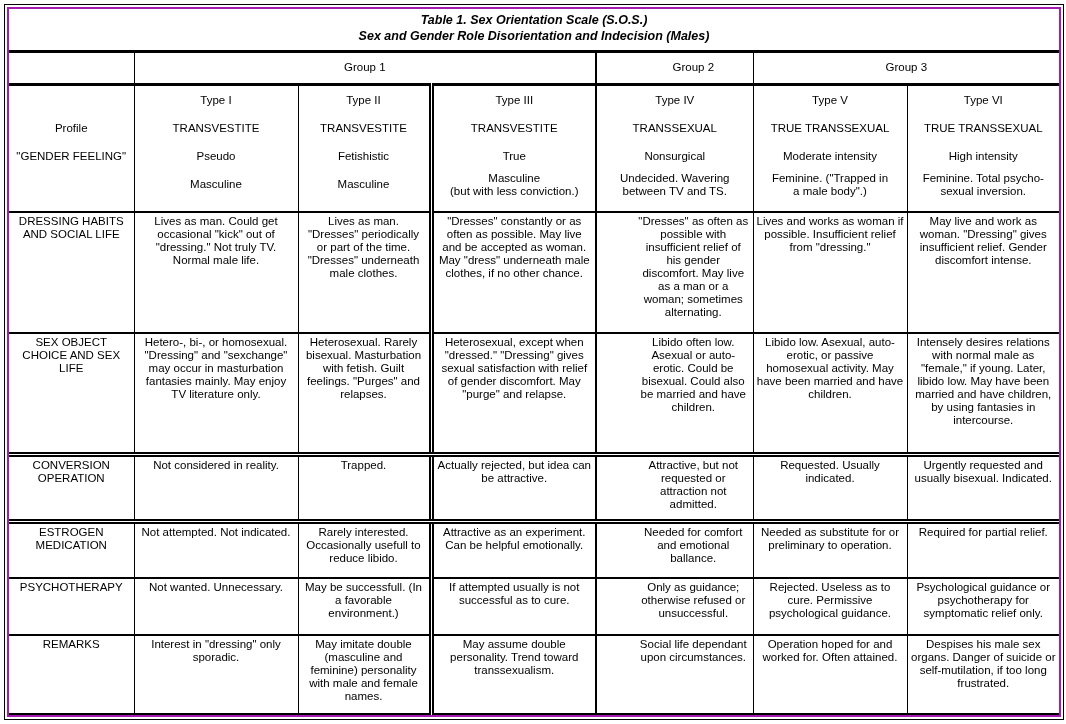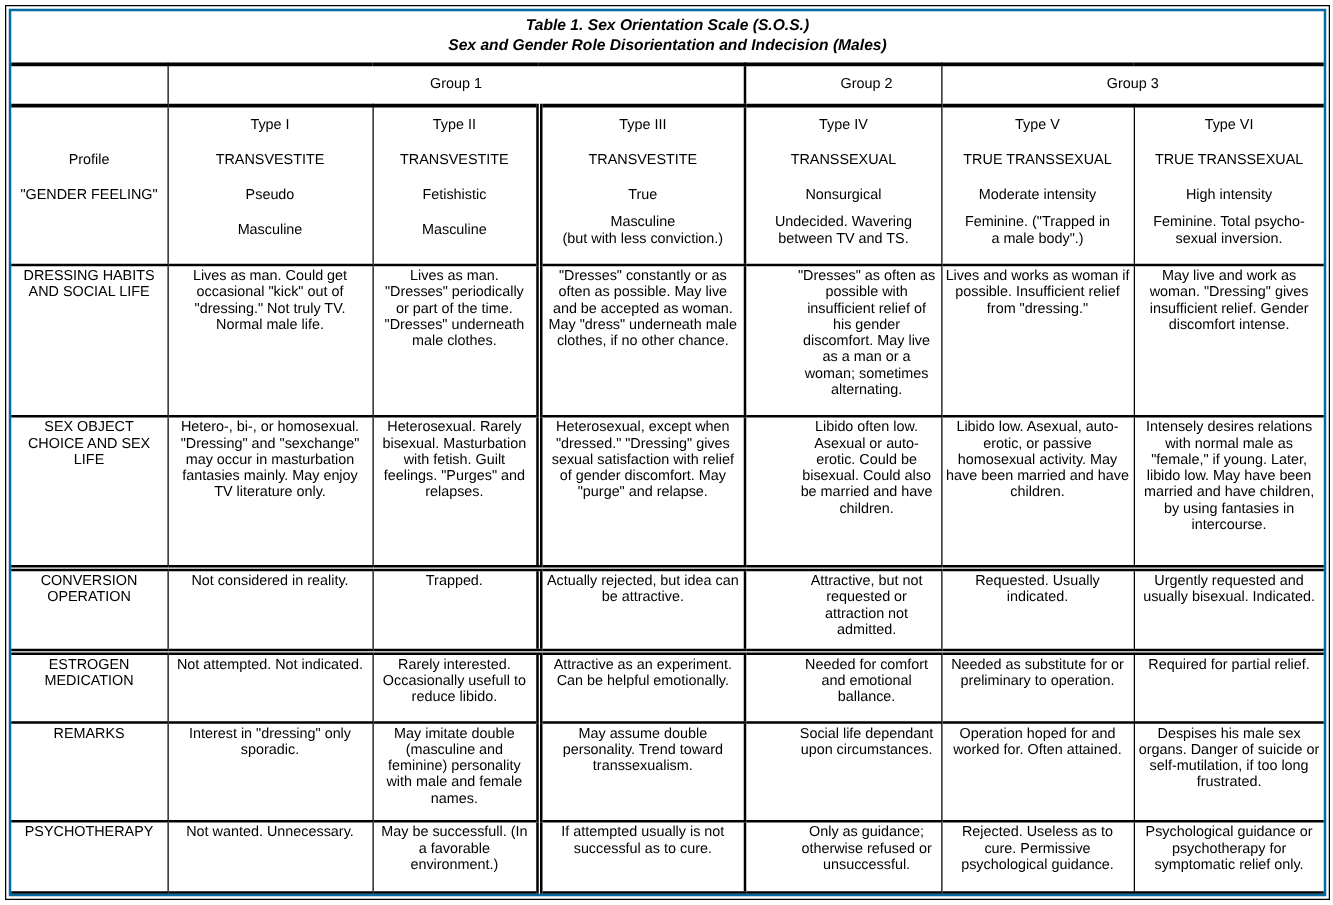--- a/index.html
+++ b/index.html
@@ -1,18 +1,18 @@
 <!DOCTYPE html>
 <html><head>
 <meta charset="utf-8">
 <style>
   html,body { margin:0; padding:0; background:#e8e8e8; }
   .page { width:1066px; height:724px; background:#fff; box-sizing:border-box; padding:4px; display:flex; }
   .frame-outer { flex:1; border:1px solid #000; display:flex; }
-  .frame-inner { flex:1; margin:2px; border:2px solid #0369a1; display:flex; }
+  .frame-inner { flex:1; margin:2px; border:2px solid #a21caf; display:flex; }
   table.sos { border-collapse:collapse; table-layout:fixed; width:100%; height:100%;
     font-family:"Liberation Sans", sans-serif; font-size:11.5px; line-height:13px; color:#000; }
   td { border-left:1px solid #000; border-bottom:2px solid #000; vertical-align:top;
        text-align:center; padding:2px 3px; overflow:hidden; word-wrap:break-word; }
   tr > td:first-child { border-left:none; }
   td.c3 { border-left:5px double #000; }
   td.c4 { border-left:2px solid #000;padding-left:40px; }
   tr.rb3 > td { border-bottom:3px solid #000; }
   tr.rbd > td { border-bottom:5px double #000; }
   tr.rbnone > td { border-bottom:none; }
@@ -141,38 +141,38 @@
   <tr style="height:51px">
     <td>ESTROGEN MEDICATION</td>
     <td class="c1">Not attempted. Not indicated.</td>
     <td class="c2">Rarely interested. Occasionally usefull to reduce libido.</td>
     <td class="c3">Attractive as an experiment. Can be helpful emotionally.</td>
     <td class="c4">Needed for comfort and emotional ballance.</td>
     <td class="c5">Needed as substitute for or preliminary to operation.</td>
     <td class="c6">Required for partial relief.</td>
   </tr>
 
+  <tr style="height:52px">
+    <td>PSYCHOTHERAPY</td>
+    <td class="c1">Not wanted. Unnecessary.</td>
+    <td class="c2">May be successfull. (In a favorable environment.)</td>
+    <td class="c3">If attempted usually is not successful as to cure.</td>
+    <td class="c4">Only as guidance; otherwise refused or unsuccessful.</td>
+    <td class="c5">Rejected. Useless as to cure. Permissive psychological guidance.</td>
+    <td class="c6">Psychological guidance or psychotherapy for symptomatic relief only.</td>
+  </tr>
+
   <tr style="height:72px">
     <td>REMARKS</td>
     <td class="c1">Interest in "dressing" only sporadic.</td>
     <td class="c2">May imitate double (masculine and feminine) personality with male and female names.</td>
     <td class="c3">May assume double personality. Trend toward transsexualism.</td>
     <td class="c4">Social life dependant upon circumstances.</td>
     <td class="c5">Operation hoped for and worked for. Often attained.</td>
     <td class="c6">Despises his male sex organs. Danger of suicide or self-mutilation, if too long frustrated.</td>
   </tr>
 
-  <tr style="height:52px">
-    <td>PSYCHOTHERAPY</td>
-    <td class="c1">Not wanted. Unnecessary.</td>
-    <td class="c2">May be successfull. (In a favorable environment.)</td>
-    <td class="c3">If attempted usually is not successful as to cure.</td>
-    <td class="c4">Only as guidance; otherwise refused or unsuccessful.</td>
-    <td class="c5">Rejected. Useless as to cure. Permissive psychological guidance.</td>
-    <td class="c6">Psychological guidance or psychotherapy for symptomatic relief only.</td>
-  </tr>
-
 </tbody>
         </table>
 
 </div>
 </div>
 </div>
 
 </body></html>

